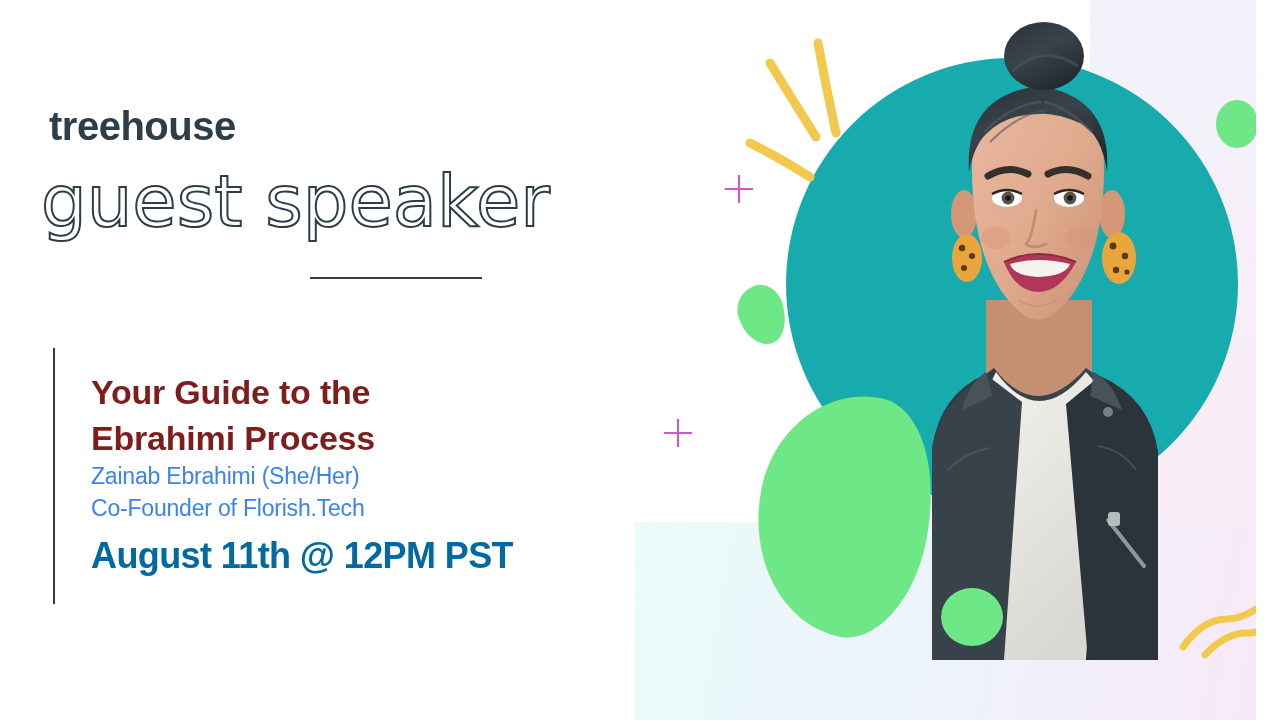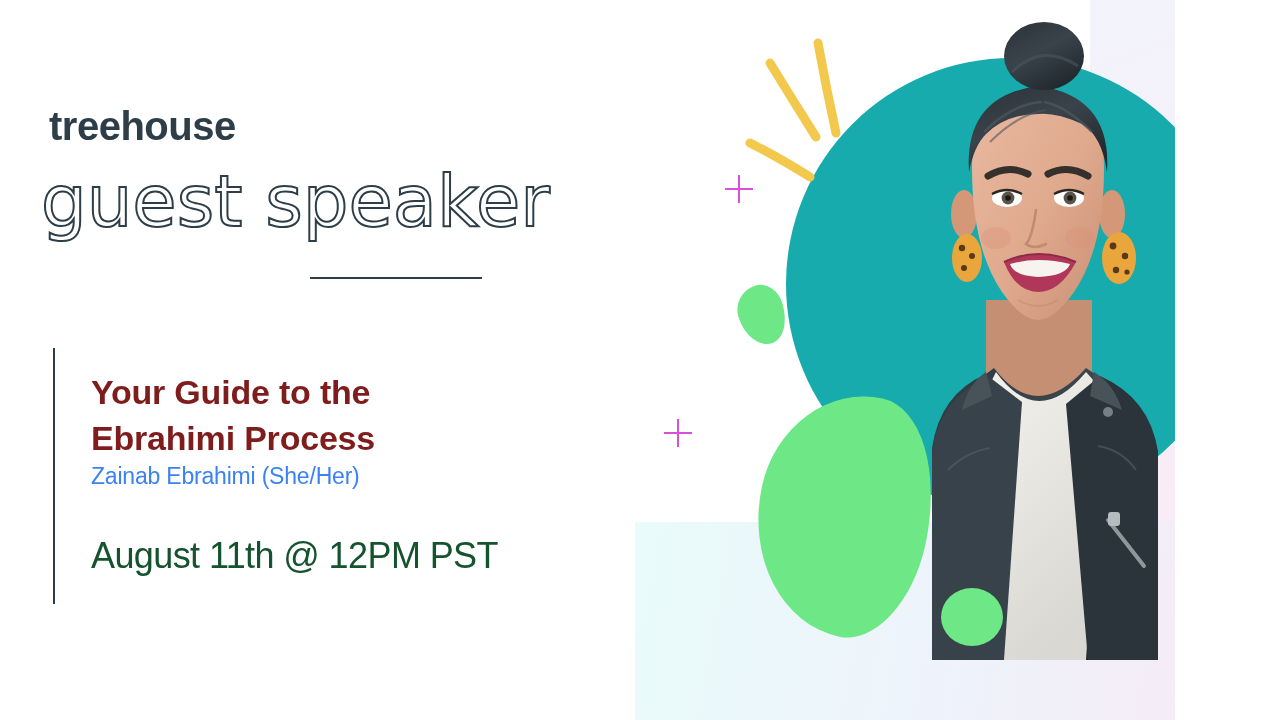--- a/index.html
+++ b/index.html
@@ -1,18 +1,18 @@
 <!DOCTYPE html>
 <html><head>
 <meta charset="utf-8">
 <style>
   html,body{margin:0;padding:0;}
   body{width:1280px;height:720px;overflow:hidden;background:#ffffff;
        font-family:"Liberation Sans",sans-serif;}
-  #stage{position:relative;width:1155px;height:720px;overflow:hidden;background:#fff;padding-left:20px;}
+  #stage{position:relative;width:1256px;height:720px;overflow:hidden;background:#fff;}
 
   
   .panel-right{position:absolute;left:1090px;top:0;width:190px;height:720px;
       background:linear-gradient(160deg,#f2f3fb 0%,#f7eef7 45%,#fbe9f4 100%);}
   .panel-bottom{position:absolute;left:635px;top:522px;width:645px;height:198px;
       background:linear-gradient(100deg,#e9fbfa 0%,#eef3fb 48%,#f7e9f5 100%);}
 
   
   .teal-circle{position:absolute;left:786px;top:58px;width:452px;height:452px;
       border-radius:50%;background:#17abad;}
@@ -64,22 +64,22 @@
   .series-word{position:absolute;left:190px;top:0;font-size:37px;font-weight:500;
       color:#2d3e48;line-height:1.1;letter-spacing:-0.5px;}
 
   .vrule{position:absolute;left:53px;top:348px;width:2px;height:256px;background:#2d3e48;}
 
   .talk-title{position:absolute;left:91px;top:370px;width:470px;
       font-size:34px;font-weight:600;line-height:1.34;color:#7f1d1d;letter-spacing:-0.2px;}
   .speaker{position:absolute;left:91px;top:461px;width:470px;
       font-size:23px;font-weight:400;line-height:1.38;color:#3b82f6;letter-spacing:-0.2px;}
   .speaker div{white-space:nowrap;}
-  .date{position:absolute;left:91px;top:536px;font-size:36px;font-weight:400;
-      color:#14532d;letter-spacing:-0.6px;line-height:1.1;white-space:nowrap;}
+  .date{position:absolute;left:91px;top:536px;font-size:36px;font-weight:700;
+      color:#0369a1;letter-spacing:-0.6px;line-height:1.1;white-space:nowrap;}
 </style>
 </head>
 <body>
 
 <div id="stage">
 
   <div class="panel-right"></div>
   <div class="panel-bottom"></div>
 
   <div class="teal-circle"></div>
@@ -238,17 +238,18 @@
 
   <div class="vrule"></div>
 
   <div class="talk-title">
     <div>Your Guide to the</div>
     <div>Ebrahimi Process</div>
   </div>
 
   <div class="speaker">
     <div>Zainab Ebrahimi (She/Her)</div>
+    <div>Co-Founder of Florish.Tech</div>
   </div>
 
   <div class="date">August 11th @ 12PM PST</div>
 
 </div>
 
 </body></html>

